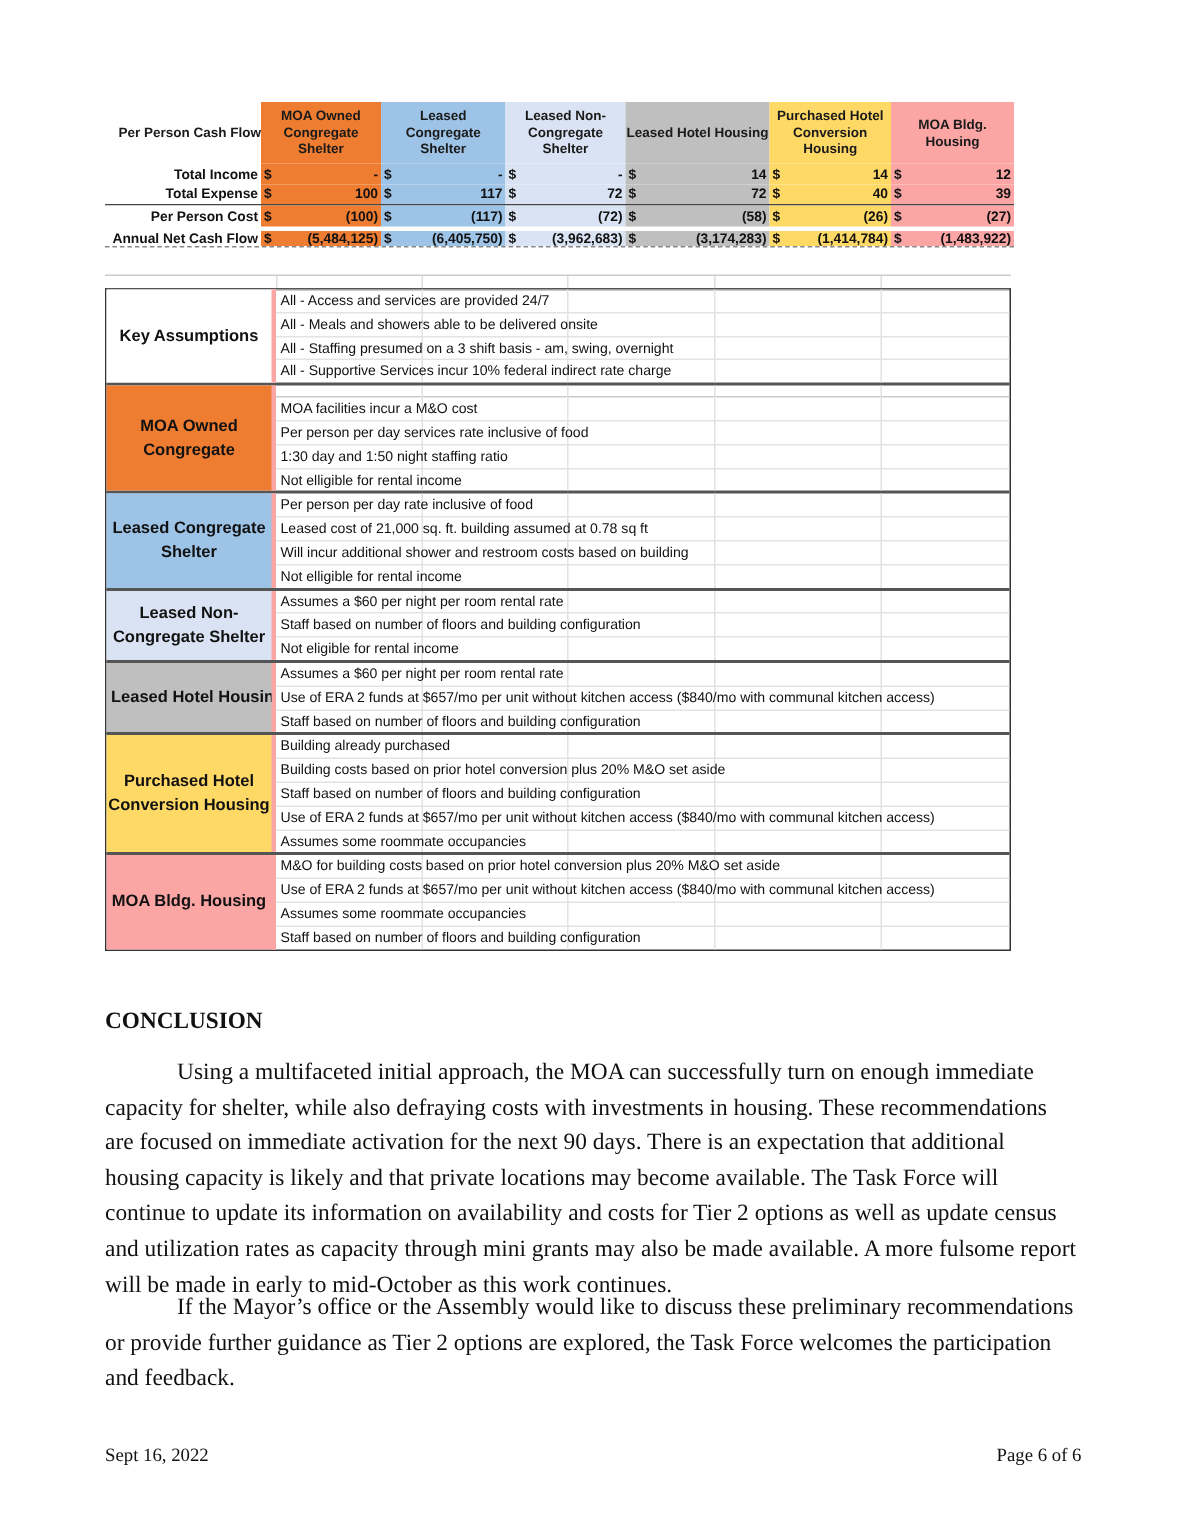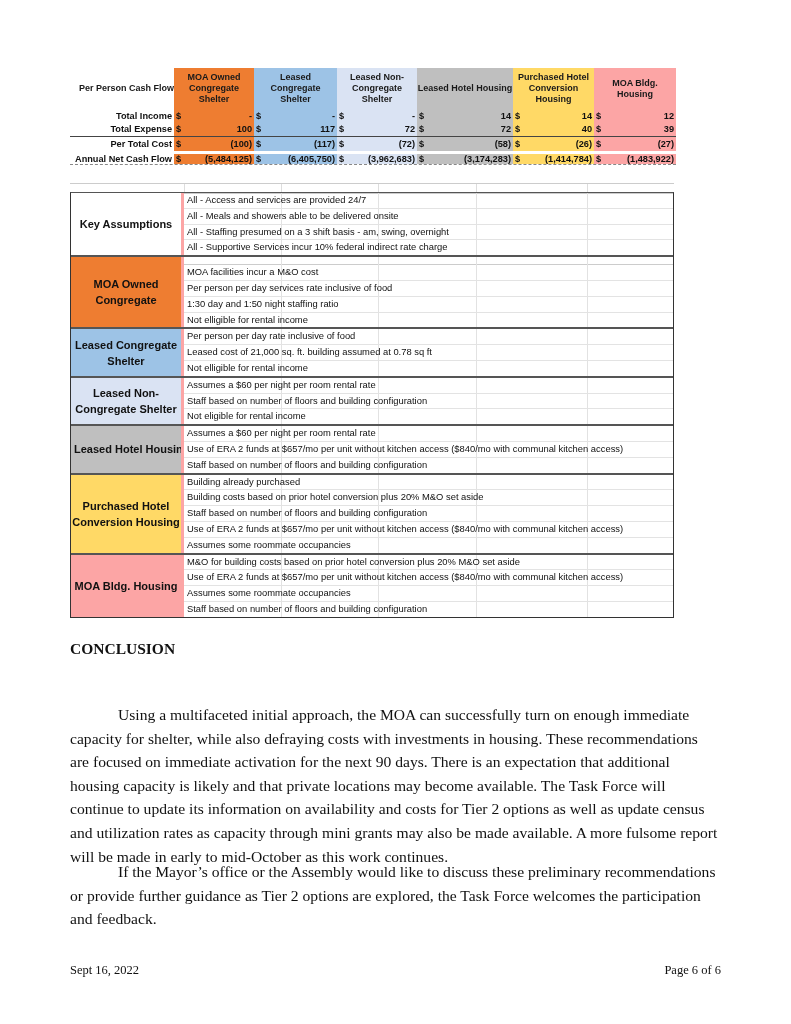--- a/index.html
+++ b/index.html
@@ -28,21 +28,21 @@
   .sec .head { width:113px; flex:none; display:flex; align-items:center; justify-content:center; text-align:center; font-weight:bold; font-size:11px; line-height:16px; box-sizing:border-box; border-right:3px solid #fca5a5; }
   .sec .rows { flex:1; position:relative; }
   .sec .gap { height:7px; border-bottom:1px solid #ccc; }
   .sec .row { height:14.8px; font-size:9.4px; line-height:14.8px; padding-left:3px; border-bottom:1px solid #e3e3e3; white-space:nowrap; position:relative; }
   .sec .row:last-child { border-bottom:none; }
   .vlines { position:absolute; inset:0; pointer-events:none; }
   .vlines i { position:absolute; top:0; bottom:0; width:1px; background:#e2e2e2; }
   .white { background:#fff; }
   
   .doc { position:absolute; left:70px; width:650px; font-family:"Liberation Serif", serif; font-size:15.6px; color:#111; }
-  .h { top:640px; font-weight:bold; font-size:15.5px; }
+  .h { top:672px; font-weight:bold; font-size:15.5px; }
   .p1 { top:661px; line-height:23.6px;margin-top:42px; }
   .p2 { top:860px; line-height:23.6px; }
   .p { text-indent:48px; margin:0; text-align:left; }
   .footer { position:absolute; top:963px; font-family:"Liberation Serif", serif; font-size:12.5px; }
   .fl { left:70px; } .fr { right:70px; }
 </style>
 </head>
 <body>
 
 <div class="cf">
@@ -106,21 +106,21 @@
         <span>$</span>
         <span>40</span>
       </div>
     <div class="cell w6 c-green">
         <span>$</span>
         <span>39</span>
       </div>
   </div>
 
   <div class="cf-row sep">
-    <div class="lbl">Per Total Cost</div>
+    <div class="lbl">Per Person Cost</div>
     <div class="cell w1 c-orange">
         <span>$</span>
         <span>(100)</span>
       </div>
     <div class="cell w2 c-blue">
         <span>$</span>
         <span>(117)</span>
       </div>
     <div class="cell w3 c-lav">
         <span>$</span>
@@ -216,20 +216,21 @@
     <div class="head c-blue">Leased Congregate Shelter</div>
     <div class="rows">
       <div class="vlines">
           <i style="left:97px"></i>
           <i style="left:194px"></i>
           <i style="left:292px"></i>
           <i style="left:403px"></i>
         </div>
       <div class="row">Per person per day  rate inclusive of food</div>
       <div class="row">Leased cost of 21,000 sq. ft.  building assumed at 0.78 sq ft</div>
+      <div class="row">Will incur additional shower and restroom costs based on building</div>
       <div class="row">Not elligible for rental income</div>
     </div>
   </div>
 
   <div class="sec">
     <div class="head c-lav">Leased Non-Congregate Shelter</div>
     <div class="rows">
       <div class="vlines">
           <i style="left:97px"></i>
           <i style="left:194px"></i>

